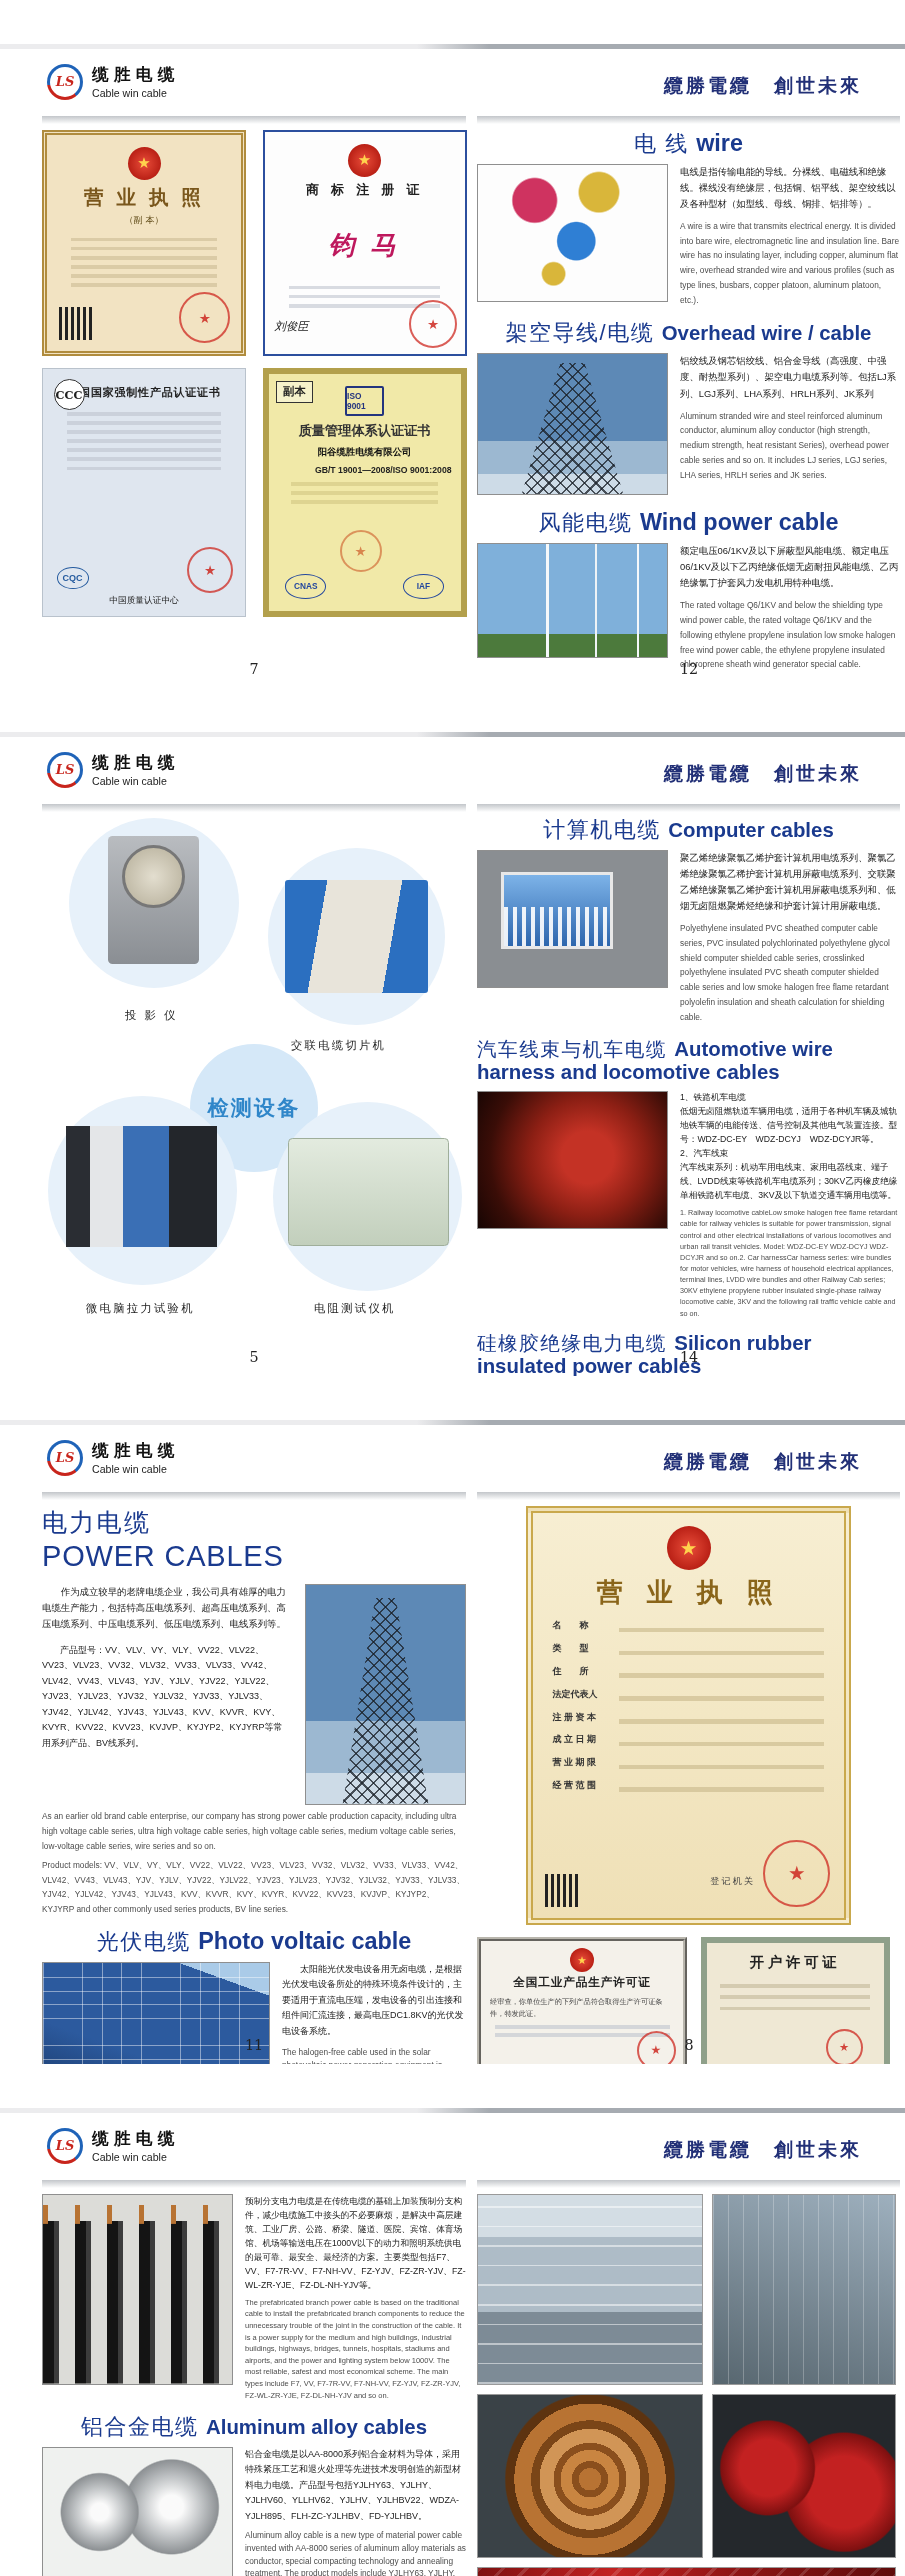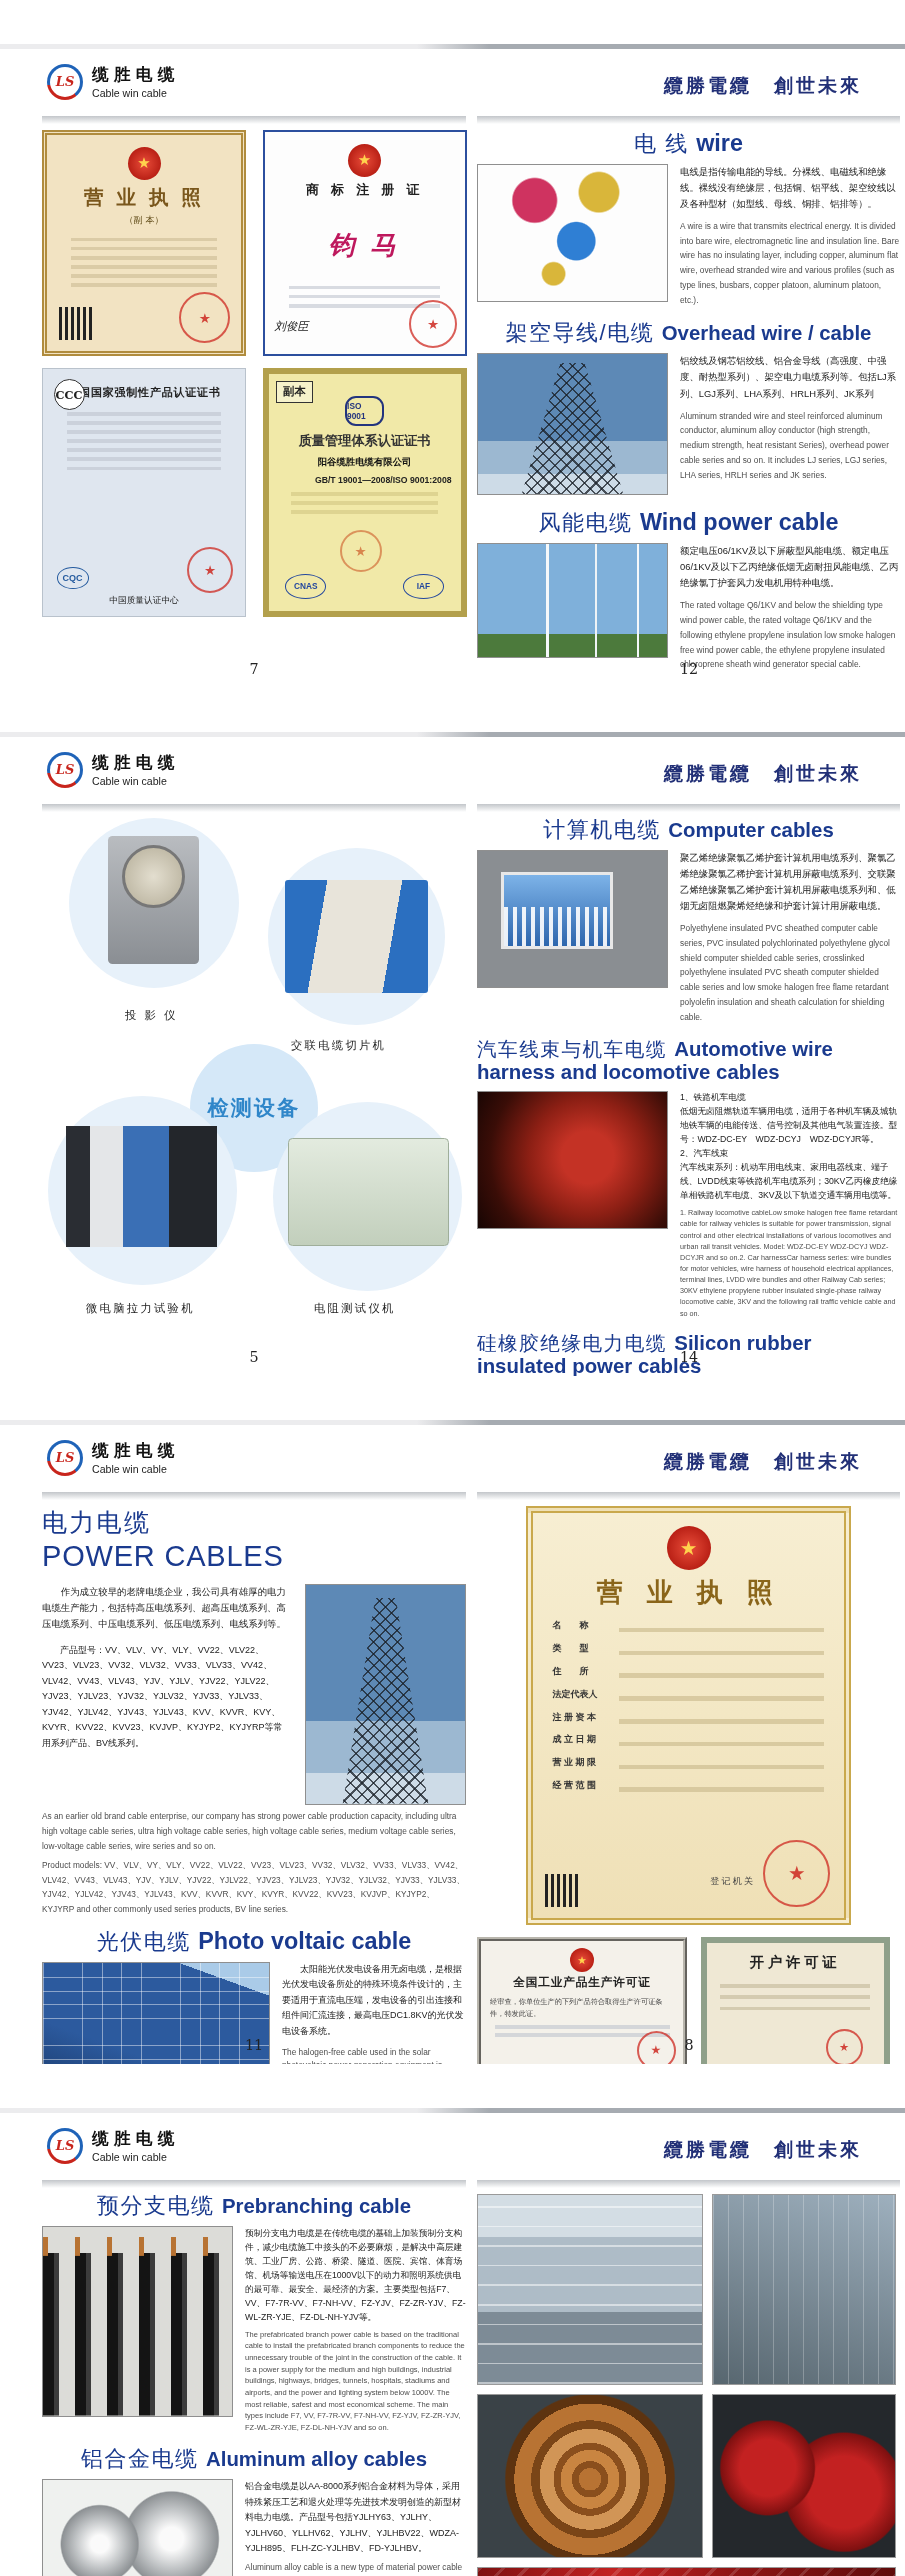--- a/index.html
+++ b/index.html
@@ -74,21 +74,21 @@
     #eff1ef;}
   .ph-fire{width:189px;height:140px;background:
     repeating-linear-gradient(120deg,rgba(140,55,22,.75) 0 4.5px,rgba(60,18,6,.8) 4.5px 9px,rgba(0,0,0,0) 9px 22.6px),
     radial-gradient(circle at 35% 55%,#ffe23c 0 10%,#f59d1b 30%,#d4420c 58%,#641303 82%,#1e0300);}
   
   .certgrid{display:grid;grid-template-columns:204px 204px;gap:12px 16.6px;}
   .cert{position:relative;box-sizing:border-box;}
   .c-biz{height:226px;background:#f2e3c2;border:5.3px double #b08c3e;padding:9px 10.6px;}
   .c-tm{height:226px;background:#fdfdfd;border:2.3px solid #2c4f9e;padding:9px 10.6px;}
   .c-ccc{height:249px;background:#dfe6ef;border:0.8px solid #b9c2cc;padding:9px 10.6px;}
-  .c-iso{height:249px;background:#f1e9a8;border:6px solid #b3a04c;padding:22px 9px;}
+  .c-iso{height:249px;background:#f1e9a8;border:6px solid #b3a04c;padding:12px 9px;}
   .emb{width:33px;height:33px;margin:3px auto 4.5px auto;border-radius:50%;
     background:radial-gradient(#e94d3a,#a50d06);display:flex;align-items:center;justify-content:center;
     color:#ffd34d;font-size:15px;}
   .emb.sm{width:24px;height:24px;font-size:10.6px;margin:1.5px auto 3px auto;}
   .c-title{font-family:"DejaVu Serif",serif;font-weight:bold;text-align:center;}
   .c-biz .c-title{color:#7a571c;font-size:19.6px;letter-spacing:3px;}
   .c-sub{text-align:center;font-size:9px;color:#5c4713;margin-top:3px;font-family:"DejaVu Serif",serif;}
   .mock{height:3.8px;background:#c9b88f;margin:5.3px 13.6px 0 13.6px;opacity:.55;}
   .mock.w{background:#b9c0ca;} .mock.y{background:#cdc27e;}
   .qr{position:absolute;left:12px;bottom:10.6px;width:33px;height:33px;background:
@@ -102,21 +102,21 @@
   .sig{font-family:"DejaVu Serif",serif;font-style:italic;font-size:11.3px;color:#222;position:absolute;left:10px;bottom:19.6px;}
   .cccmark{font-family:"DejaVu Serif",serif;font-weight:bold;font-size:11.3px;border:1.5px solid #333;
     border-radius:50%;width:29px;height:29px;display:flex;align-items:center;justify-content:center;
     position:absolute;left:10.6px;top:10.6px;color:#222;background:#fff;}
   .ccc-title{font-size:11px;letter-spacing:0.8px;color:#222;margin-top:7.5px;}
   .cqc{position:absolute;left:13.6px;bottom:27px;width:30px;height:19.6px;border:1.5px solid #245a9e;border-radius:50%;
     color:#245a9e;font-weight:bold;font-size:9px;display:flex;align-items:center;justify-content:center;}
   .ccc-org{position:absolute;left:0;right:0;bottom:9px;text-align:center;font-size:8.7px;color:#222;}
   .iso-badge{position:absolute;left:7.5px;top:7.5px;border:1.5px solid #333;padding:2.3px 6px;
     font-size:11.3px;font-weight:bold;color:#222;background:rgba(255,255,255,.4);}
-  .isomark{width:35px;height:26px;margin:0 auto;border:2.3px solid #23347e;border-radius:11px;
+  .isomark{width:35px;height:26px;margin:0 auto;border:2.3px solid #23347e;border-radius:2px;
     color:#23347e;font-weight:bold;font-size:8.3px;display:flex;align-items:center;justify-content:center;}
   .iso-title{font-size:13.2px;color:#333;margin-top:6px;}
   .iso-co{text-align:center;font-weight:bold;font-size:9.4px;margin-top:6px;color:#111;}
   .iso-std{text-align:right;font-weight:bold;font-size:8.7px;margin-top:6px;color:#222;}
   .oval{border:1.5px solid #23479e;border-radius:50%;color:#23479e;font-weight:bold;font-size:8.3px;
     width:39px;height:22.6px;display:flex;align-items:center;justify-content:center;position:absolute;bottom:12px;}
   
   .equip{position:relative;height:521px;}
   .bub{position:absolute;border-radius:50%;background:#e7f1fa;}
   .mach{position:absolute;}
@@ -491,23 +491,20 @@
         <div class="cn">缆胜电缆</div>
         <div class="en">Cable win cable</div>
       </span>
     </div>
     <div class="slogan">纜勝電纜　創世未來</div>
   </div>
 
   <div class="cl">
     <div class="colshade"></div>
     <div class="sec">
-      <div class="st st2">
-        <span class="cn">预分支电缆</span><span class="en">Prebranching cable</span>
-      </div>
       <div class="row">
         <div class="ph ph-pre"></div>
         <div class="tx">
           <div class="tcn" style="font-size:8.7px;line-height:1.62">预制分支电力电缆是在传统电缆的基础上加装预制分支构件，减少电缆施工中接头的不必要麻烦，是解决中高层建筑、工业厂房、公路、桥梁、隧道、医院、宾馆、体育场馆、机场等输送电压在1000V以下的动力和照明系统供电的最可靠、最安全、最经济的方案。主要类型包括F7、VV、F7-7R-VV、F7-NH-VV、FZ-YJV、FZ-ZR-YJV、FZ-WL-ZR-YJE、FZ-DL-NH-YJV等。</div>
           <div class="ten" style="font-size:7.5px;line-height:1.55;margin-top:4.5px">The prefabricated branch power cable is based on the traditional cable to install the prefabricated branch components to reduce the unnecessary trouble of the joint in the construction of the cable. It is a power supply for the medium and high buildings, industrial buildings, highways, bridges, tunnels, hospitals, stadiums and airports, and the power and lighting system below 1000V. The most reliable, safest and most economical scheme. The main types include F7, VV, F7-7R-VV, F7-NH-VV, FZ-YJV, FZ-ZR-YJV, FZ-WL-ZR-YJE, FZ-DL-NH-YJV and so on.</div>
         </div>
       </div>
     </div>
     <div class="sec">
       <div class="st st2">

